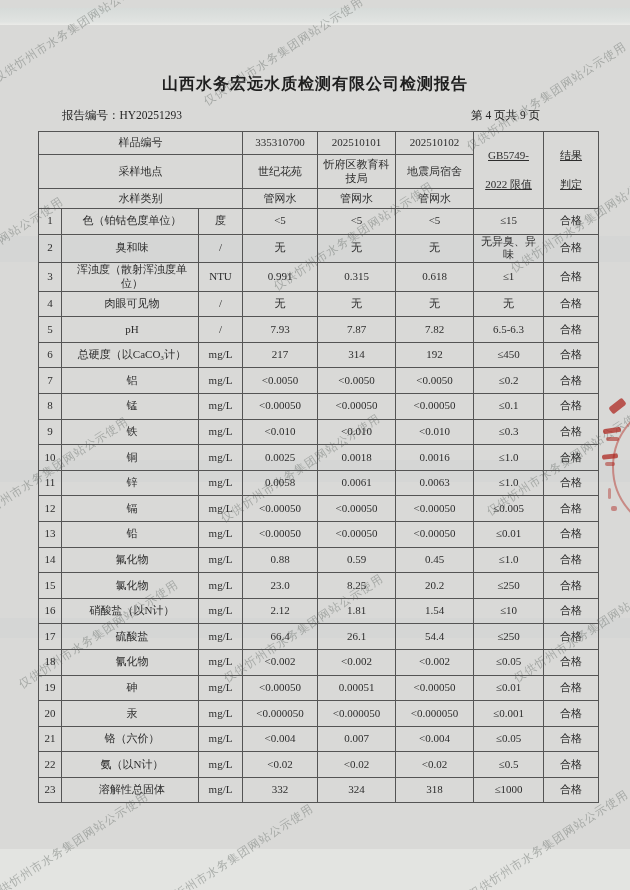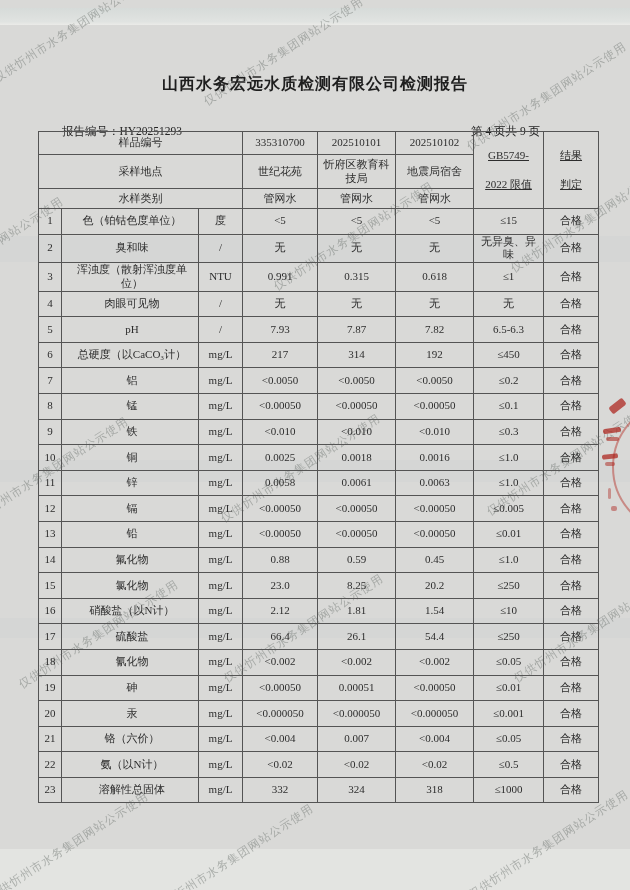--- a/index.html
+++ b/index.html
@@ -18,21 +18,21 @@
   .s1{top:236px;height:26px;} .s2{top:460px;height:22px;} .s3{top:618px;height:20px;}
 
   .wm-layer{position:absolute;inset:0;pointer-events:none;}
   .wm{position:absolute;white-space:nowrap;font-size:11.5px;letter-spacing:1px;
     color:rgba(116,121,117,0.5);transform:rotate(-33deg);transform-origin:0 50%;
     font-family:"Liberation Sans","DejaVu Sans",sans-serif;}
 
   .title{position:absolute;top:74px;left:0;width:630px;text-align:center;
     font-size:16px;font-weight:bold;letter-spacing:1px;color:#1e1e1e;}
   .meta{position:absolute;top:108px;left:62px;width:478px;display:flex;
-    justify-content:space-between;font-size:11.5px;color:#242424;margin-top:16px;}
+    justify-content:space-between;font-size:11.5px;color:#242424;}
 
   table.report-table{position:absolute;left:38px;top:131px;width:560px;
     border-collapse:collapse;table-layout:fixed;font-size:11px;color:#2d2d2d;
     border:1.5px solid #474747;}
   .report-table th,.report-table td{
     border:1px solid #545454;text-align:center;vertical-align:middle;
     font-weight:normal;padding:0 2px;overflow:hidden;line-height:1.25;}
   tr.h1 th{height:22px;} tr.h2 th{height:33px;} tr.h3 th{height:19px;}
   .report-table tbody td{height:24.6px;}
   td.c-name{text-align:center;padding-left:6px;}

